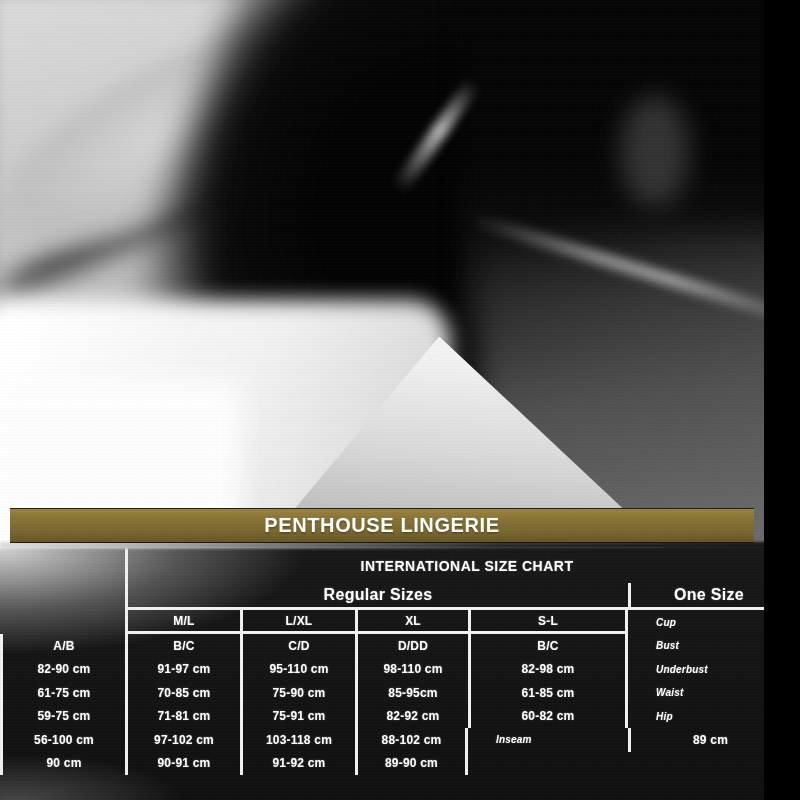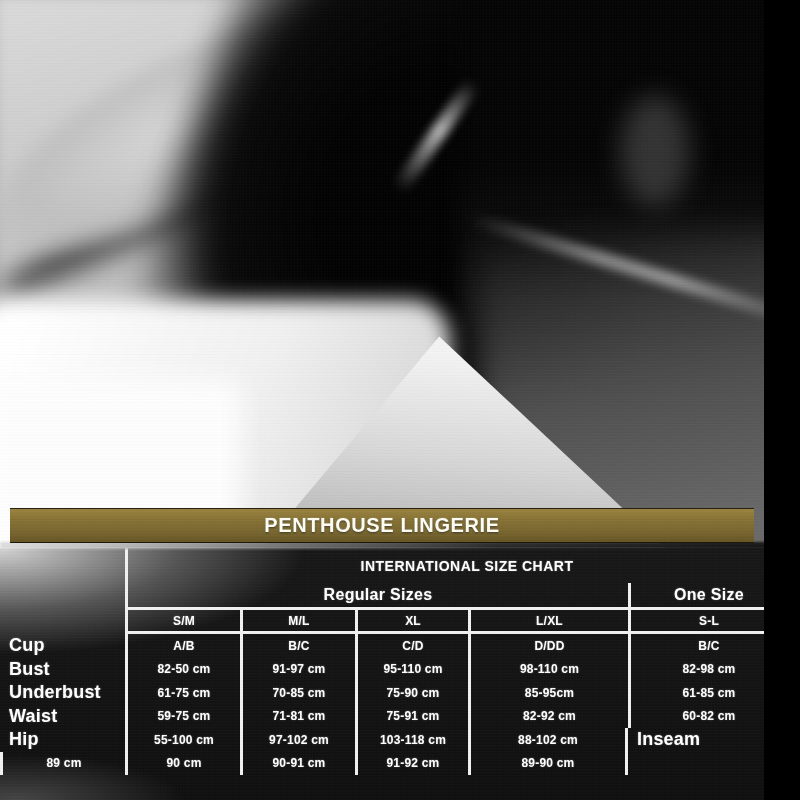--- a/index.html
+++ b/index.html
@@ -76,21 +76,21 @@
     grid-template-columns:125px 115px 115px 113px 160px 162px;
     grid-template-rows:35px 27px 24px repeat(6, 23.5px);
   }
   .c { display:flex; align-items:center; justify-content:center;
     color:#ffffff; font-weight:bold; font-size:12px; letter-spacing:.2px;
     text-shadow:0 0 2px rgba(255,255,255,.4), 0 1px 1px rgba(0,0,0,.6);
     box-sizing:border-box; overflow:hidden; white-space:nowrap; }
   .chart-title { font-size:14px; letter-spacing:.5px;padding-left:16px; }
   .group-h { font-size:16px; letter-spacing:.3px; }
   .col-h { font-size:12px; }
-  .rlabel { justify-content:flex-start; padding-left:9px; font-size:18px; }
+  .rlabel { justify-content:flex-start; padding-left:28px; font-size:10px;font-style:italic; }
   .bl { border-left:3px solid #f0f0f0; }
   .br { border-right:3px solid #f0f0f0; }
   .bb { border-bottom:3px solid #f0f0f0; }
 
   
   .grain { position:absolute; inset:0; z-index:60; pointer-events:none; opacity:.55;
     background-image:
       repeating-linear-gradient(0deg, rgba(255,255,255,.028) 0 1px, rgba(0,0,0,.022) 1px 2px, transparent 2px 3px),
       repeating-linear-gradient(90deg, rgba(255,255,255,.016) 0 1px, transparent 1px 3px);
   }
@@ -124,56 +124,55 @@
     <div class="size-table">
 
       <div class="c"></div>
       <div class="c chart-title bl" style="grid-column:2/7">INTERNATIONAL SIZE CHART</div>
 
       <div class="c"></div>
       <div class="c group-h bl bb" style="grid-column:2/6">Regular Sizes</div>
       <div class="c group-h bl bb br" style="grid-column:6/7">One Size</div>
 
       <div class="c"></div>
-      <div class="c col-h bl bb">S/M</div>
       <div class="c col-h bl bb">M/L</div>
+      <div class="c col-h bl bb">L/XL</div>
       <div class="c col-h bl bb">XL</div>
-      <div class="c col-h bl bb">L/XL</div>
       <div class="c col-h bl bb br">S-L</div>
 
       <div class="c rlabel">Cup</div>
       <div class="c bl">A/B</div>
       <div class="c bl">B/C</div>
       <div class="c bl">C/D</div>
       <div class="c bl">D/DD</div>
       <div class="c bl br">B/C</div>
 
       <div class="c rlabel">Bust</div>
-      <div class="c bl">82-50 cm</div>
+      <div class="c bl">82-90 cm</div>
       <div class="c bl">91-97 cm</div>
       <div class="c bl">95-110 cm</div>
       <div class="c bl">98-110 cm</div>
       <div class="c bl br">82-98 cm</div>
 
       <div class="c rlabel">Underbust</div>
       <div class="c bl">61-75 cm</div>
       <div class="c bl">70-85 cm</div>
       <div class="c bl">75-90 cm</div>
       <div class="c bl">85-95cm</div>
       <div class="c bl br">61-85 cm</div>
 
       <div class="c rlabel">Waist</div>
       <div class="c bl">59-75 cm</div>
       <div class="c bl">71-81 cm</div>
       <div class="c bl">75-91 cm</div>
       <div class="c bl">82-92 cm</div>
       <div class="c bl br">60-82 cm</div>
 
       <div class="c rlabel">Hip</div>
-      <div class="c bl">55-100 cm</div>
+      <div class="c bl">56-100 cm</div>
       <div class="c bl">97-102 cm</div>
       <div class="c bl">103-118 cm</div>
       <div class="c bl br">88-102 cm</div>
 
       <div class="c rlabel">Inseam</div>
       <div class="c bl">89 cm</div>
       <div class="c bl">90 cm</div>
       <div class="c bl">90-91 cm</div>
       <div class="c bl">91-92 cm</div>
       <div class="c bl br">89-90 cm</div>

